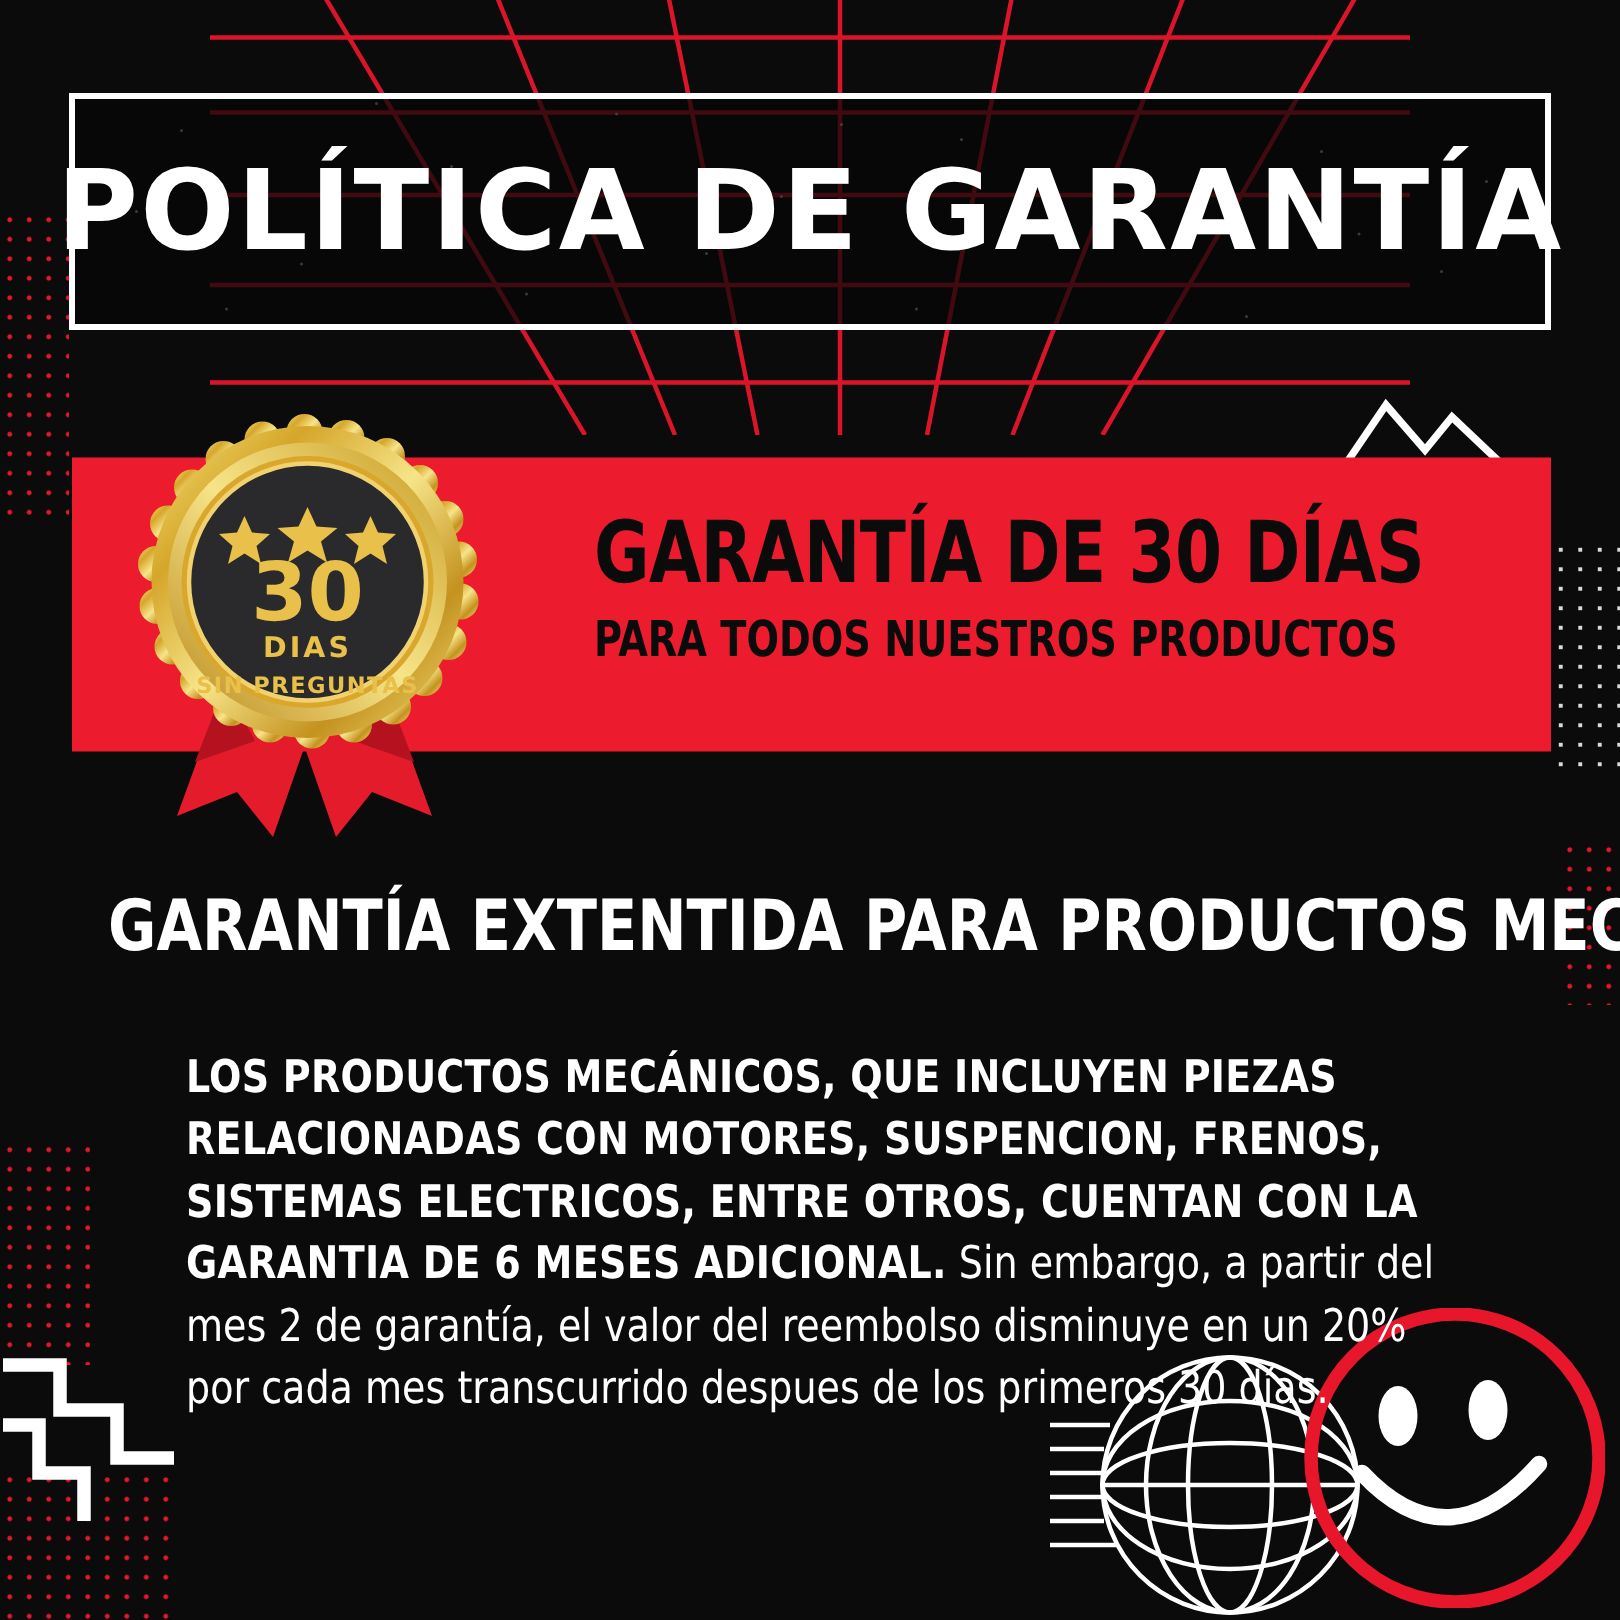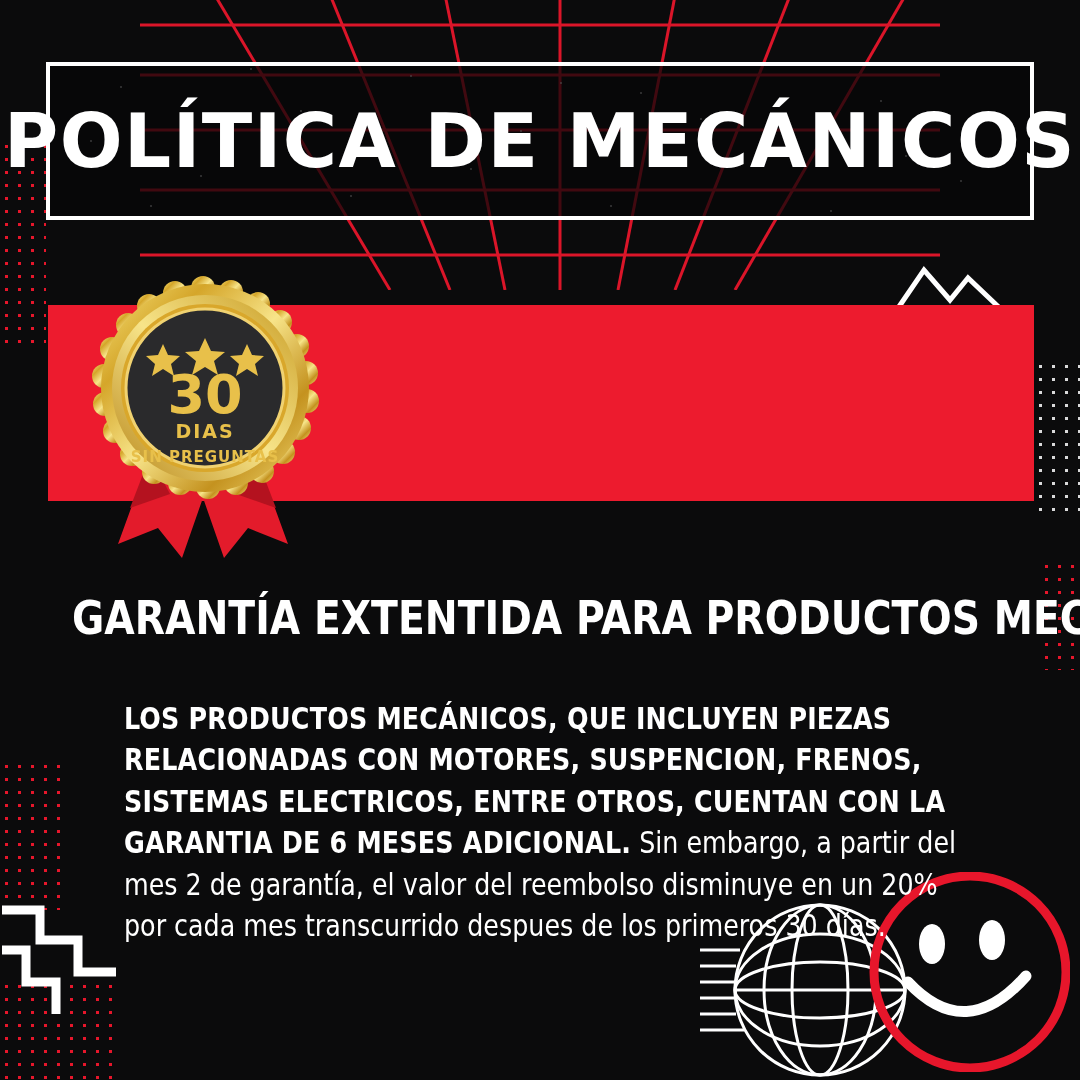--- a/index.html
+++ b/index.html
@@ -204,24 +204,28 @@
 
     <svg class="smiley" width="210" height="200" viewBox="0 0 210 200">
       <circle cx="110" cy="100" r="96" fill="none" stroke="#e7162b" stroke-width="9"></circle>
       <ellipse cx="72" cy="72" rx="13" ry="20" fill="#ffffff"></ellipse>
       <ellipse cx="132" cy="68" rx="13" ry="20" fill="#ffffff"></ellipse>
       <path d="M48 110 Q106 172 166 104" fill="none" stroke="#ffffff" stroke-width="11" stroke-linecap="round"></path>
     </svg>
   </div>
 
   <div class="title-box">
-    <div class="title-text">POLÍTICA DE MECÁNICOS</div>
+    <div class="title-text">POLÍTICA DE GARANTÍA</div>
   </div>
 
   <div class="red-band"></div>
+  <div class="band-texts">
+    <div class="band-title">GARANTÍA DE 30 DÍAS</div>
+    <div class="band-sub">PARA TODOS NUESTROS PRODUCTOS</div>
+  </div>
 
   <div class="badge-wrap">
     <svg width="250" height="290" viewBox="0 0 250 290">
       <defs>
         <linearGradient id="gold" x1="0" y1="0" x2="1" y2="1">
           <stop offset="0%" stop-color="#f6e27a"></stop>
           <stop offset="25%" stop-color="#d5a62a"></stop>
           <stop offset="50%" stop-color="#f7e489"></stop>
           <stop offset="75%" stop-color="#c4921f"></stop>
           <stop offset="100%" stop-color="#f3dd77"></stop>

